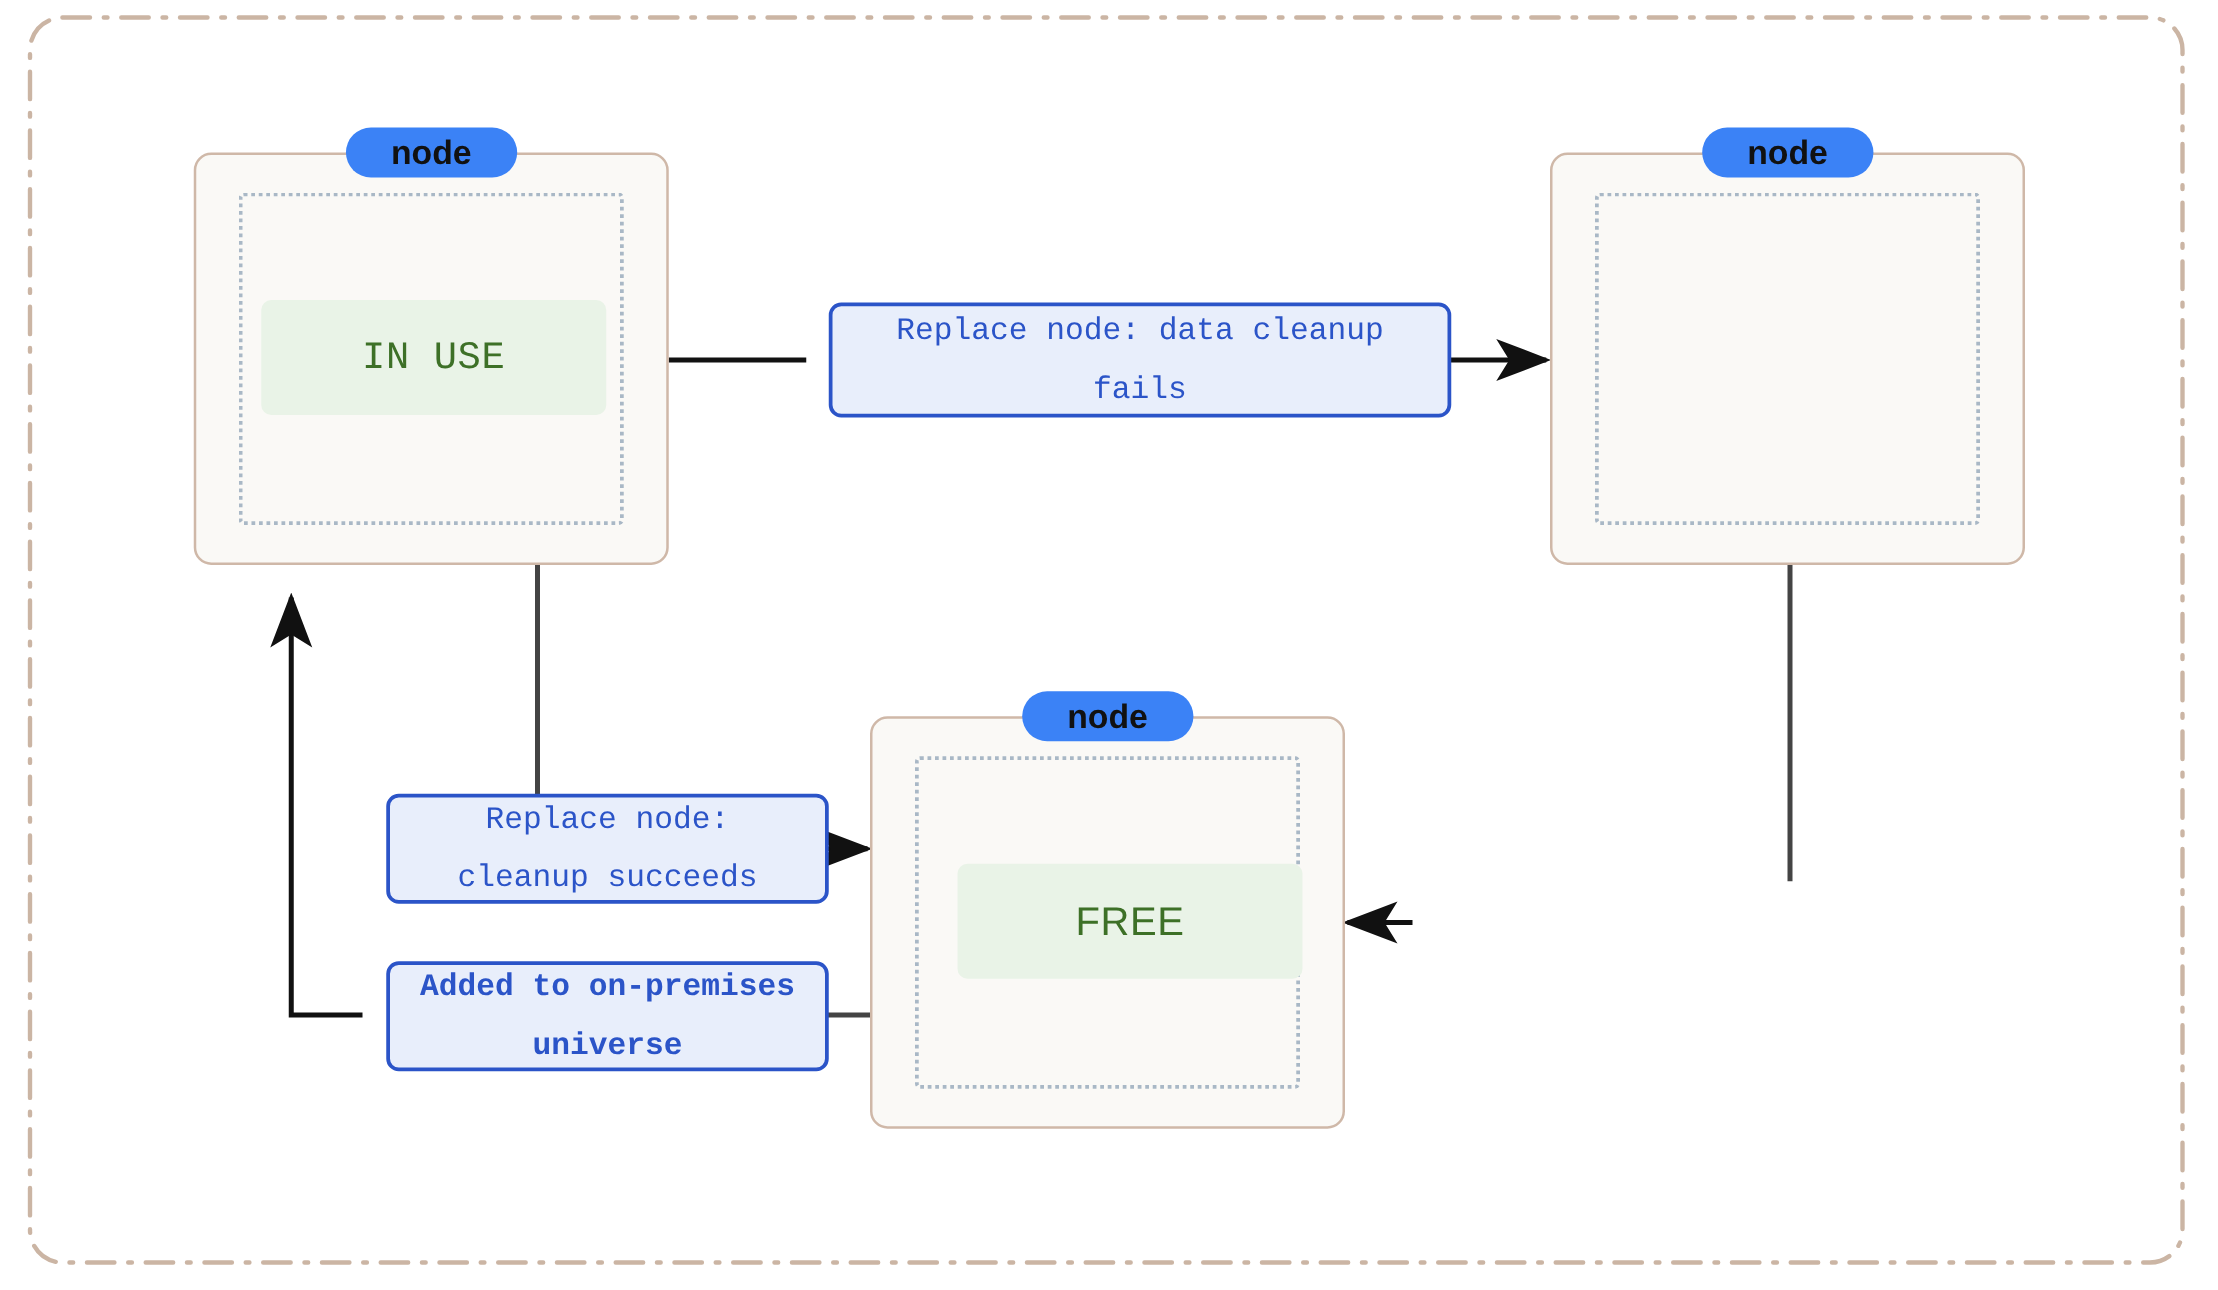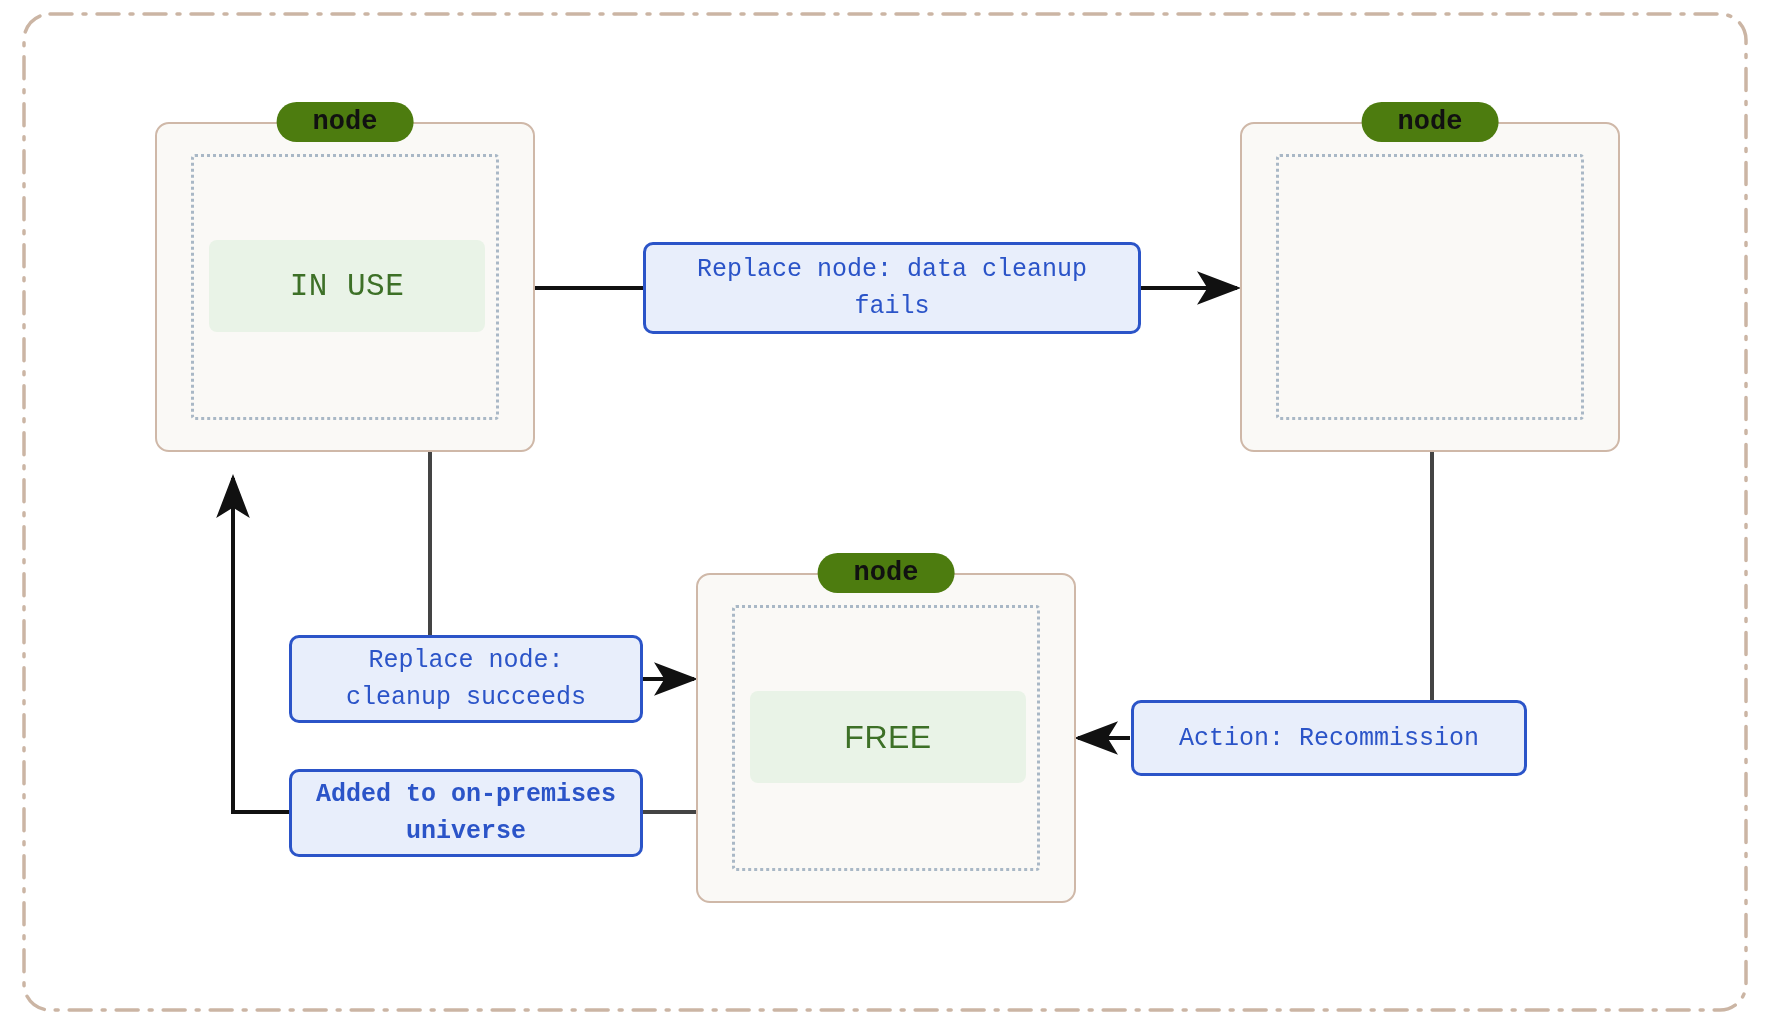--- a/index.html
+++ b/index.html
@@ -48,23 +48,23 @@
     box-sizing: border-box;
     border: 3px dotted #a9b8c6;
     border-radius: 4px;
     background: transparent;
   }
   .cluster-title {
     position: absolute;
     top: -22px;
     left: 50%;
     transform: translateX(-50%);
-    background: #4d7c0f;
+    background: #3b82f6;
     color: #111111;
-    font-family: Liberation Mono, monospace;
+    font-family: Liberation Sans, sans-serif;
     font-weight: bold;
     font-size: 27px;
     line-height: 40px;
     height: 40px;
     padding: 0 36px;
     border-radius: 20px;
     white-space: nowrap;
   }
   
   .state {
@@ -79,38 +79,40 @@
     font-family: "Liberation Mono", monospace;
     font-weight: normal;
     font-size: 31px;
     letter-spacing: 0.5px;
     white-space: nowrap;
   }
   .state.sans {
     font-family: "Liberation Sans", sans-serif;
     font-size: 32px;
     letter-spacing: 0.5px;
+    margin-left: 16px;
   }
   
   .edge-label {
     position: absolute;
     box-sizing: border-box;
     background: #e8eefb;
     border: 3px solid #2b54c8;
     border-radius: 10px;
     color: #2b54c8;
     font-family: "Liberation Mono", monospace;
     font-size: 25px;
-    line-height: 37px;
+    line-height: 47px;
     display: flex;
     align-items: center;
     justify-content: center;
     text-align: center;
     padding: 6px 14px;
     white-space: pre-line;
+    margin-left: 20px;
   }
 </style>
 </head>
 <body>
 
 <div id="stage">
 
   <svg id="outer-frame-svg" viewBox="0 0 1774 1032" xmlns="http://www.w3.org/2000/svg">
     <rect x="24" y="14" width="1722" height="996" rx="26" ry="26" fill="none" stroke="#cbb5a4" stroke-width="3.5" stroke-dasharray="22 11 3 11" stroke-linecap="round"></rect>
   </svg>
@@ -158,15 +160,14 @@
 
   <div class="edge-label" style="left:643px; top:242px; width:498px; height:92px;">Replace node: data cleanup
 fails</div>
 
   <div class="edge-label" style="left:289px; top:635px; width:354px; height:88px;">Replace node:
 cleanup succeeds</div>
 
   <div class="edge-label" style="left:289px; top:769px; width:354px; height:88px;font-weight:bold;">Added to on-premises
 universe</div>
 
-  <div class="edge-label" style="left:1131px; top:700px; width:396px; height:76px;">Action: Recommission</div>
 
 </div>
 
 </body></html>

